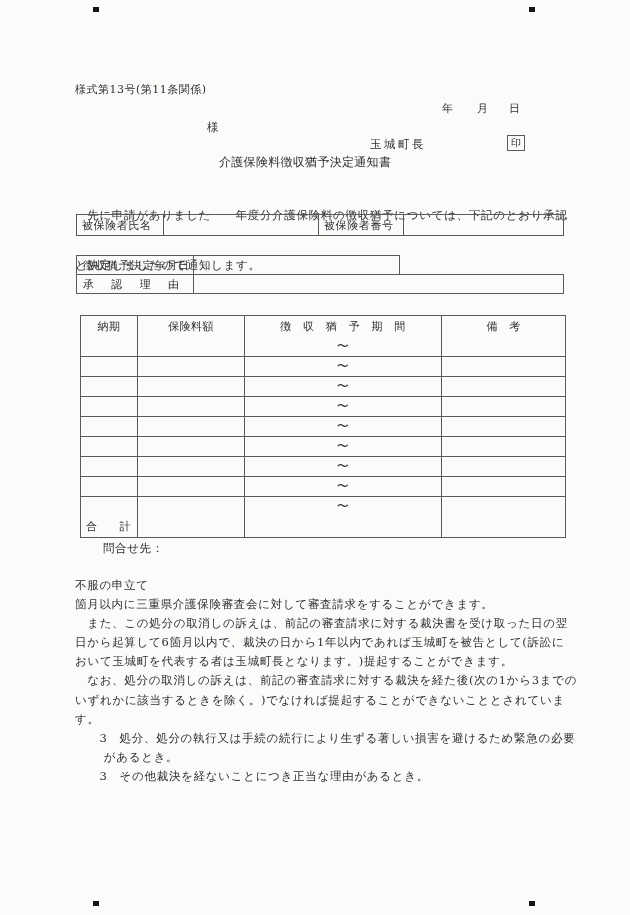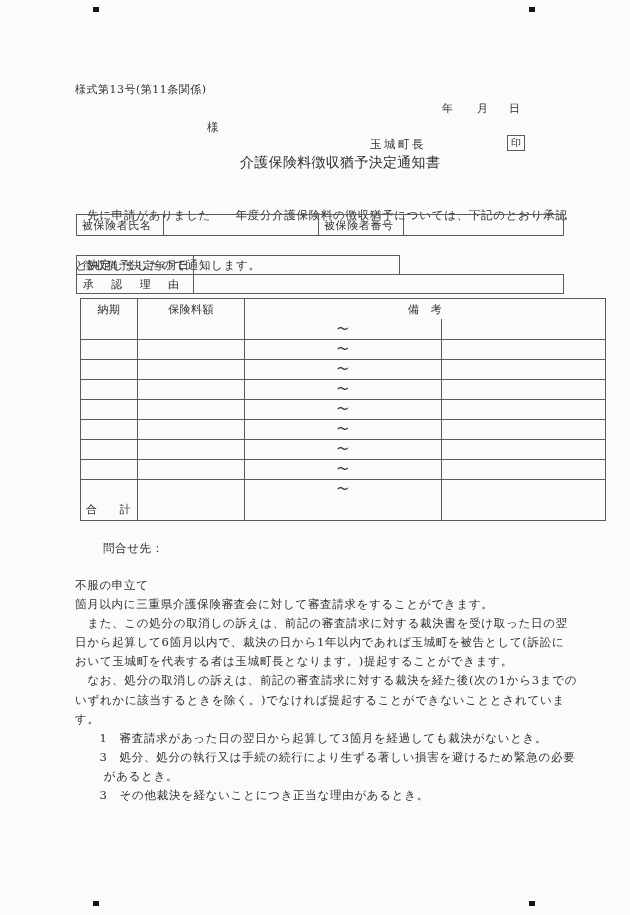--- a/index.html
+++ b/index.html
@@ -27,21 +27,21 @@
   .mark-br{left:529px;top:901px;}
 
   .form-number{left:75px;top:83px;font-size:11px;line-height:14px;letter-spacing:.5px;}
   .date-line{left:442px;top:102px;font-size:11px;line-height:14px;}
   .date-line .y{margin-right:24px;}
   .date-line .m{margin-right:21px;}
   .addressee{left:207px;top:120px;font-size:11.5px;line-height:14px;}
   .issuer{left:370px;top:137px;font-size:11.5px;line-height:15px;letter-spacing:2.5px;}
   .seal-box{left:507px;top:135px;width:18px;height:16px;border:1px solid var(--bd);
     font-size:10px;line-height:14px;text-align:center;}
-  .doc-title{left:240px;top:155px;font-size:14px;line-height:15px;letter-spacing:.3px;}
+  .doc-title{left:219px;top:155px;font-size:12px;line-height:15px;letter-spacing:.3px;}
   .intro{left:75px;top:174px;width:494px;font-size:11.5px;line-height:16.5px;
     letter-spacing:.7px;white-space:pre;}
 
   
   .kv-table{left:76px;top:214px;width:488px;height:22px;display:flex;
     border:1px solid var(--bd);}
   .kv-cell{border-right:1px solid var(--bd);display:flex;align-items:center;
     padding:0 5px;font-size:11px;letter-spacing:.6px;overflow:hidden;}
   .kv-cell:last-child{border-right:none;}
   .w-name-l{width:87px;}
@@ -54,21 +54,21 @@
     border:1px solid var(--bd);background:transparent;}
   .dec-row1{top:255px;width:324px;}
   .dec-row2{top:274px;width:488px;}
   .dec-label{width:117px;border-right:1px solid var(--bd);font-size:11px;
     display:flex;align-items:center;justify-content:space-between;}
   .dec-row1 .dec-label{padding:0 4px 0 6px;}
   .dec-row2 .dec-label{padding:0 14px 0 6px;}
   .dec-value{flex:1;font-size:11px;display:flex;align-items:center;padding:0 5px;}
 
   
-  .sched-table{left:80px;top:298px;width:526px;border:1px solid var(--bd);}
+  .sched-table{left:80px;top:315px;width:486px;border:1px solid var(--bd);}
   .st-row{display:flex;height:20px;}
   .st-row.total{height:21px;}
   .st-row + .st-row .st-cell{border-top:1px solid var(--bd);}
   .st-cell{border-right:1px solid var(--bd);display:flex;align-items:center;
     justify-content:center;font-size:11px;letter-spacing:.4px;overflow:hidden;}
   .st-cell:last-child{border-right:none;}
   .c1{width:57px;}
   .c2{width:107px;}
   .c3{width:197px;}
   .c4{flex:1;}
@@ -138,20 +138,21 @@
         <span>理</span>
         <span>由</span>
       </div>
     <div class="dec-value"></div>
   </div>
 
   <div class="abs sched-table">
     <div class="st-row header">
       <div class="st-cell c1">納期</div>
       <div class="st-cell c2">保険料額</div>
+      <div class="st-cell c3">徴　収　猶　予　期　間</div>
       <div class="st-cell c4">備　考</div>
     </div>
     <div>
         <div class="st-row">
           <div class="st-cell c1"></div>
           <div class="st-cell c2"></div>
           <div class="st-cell c3 tilde">〜</div>
           <div class="st-cell c4"></div>
         </div>
         <div class="st-row">
@@ -218,19 +219,18 @@
 
   <div class="abs appeal">
       <div class="notice-line">不服の申立て</div>
       <div class="notice-line">箇月以内に三重県介護保険審査会に対して審査請求をすることができます。</div>
       <div class="notice-line">　また、この処分の取消しの訴えは、前記の審査請求に対する裁決書を受け取った日の翌</div>
       <div class="notice-line">日から起算して6箇月以内で、裁決の日から1年以内であれば玉城町を被告として(訴訟に</div>
       <div class="notice-line">おいて玉城町を代表する者は玉城町長となります。)提起することができます。</div>
       <div class="notice-line">　なお、処分の取消しの訴えは、前記の審査請求に対する裁決を経た後(次の1から3までの</div>
       <div class="notice-line">いずれかに該当するときを除く。)でなければ提起することができないこととされていま</div>
       <div class="notice-line">す。</div>
-      <div class="notice-line">　　1　審査請求があった日の翌日から起算して3箇月を経過しても裁決がないとき。</div>
       <div class="notice-line">　　3　処分、処分の執行又は手続の続行により生ずる著しい損害を避けるため緊急の必要</div>
       <div class="notice-line">　　 があるとき。</div>
       <div class="notice-line">　　3　その他裁決を経ないことにつき正当な理由があるとき。</div>
     </div>
 
 </div>
 
 </body></html>

